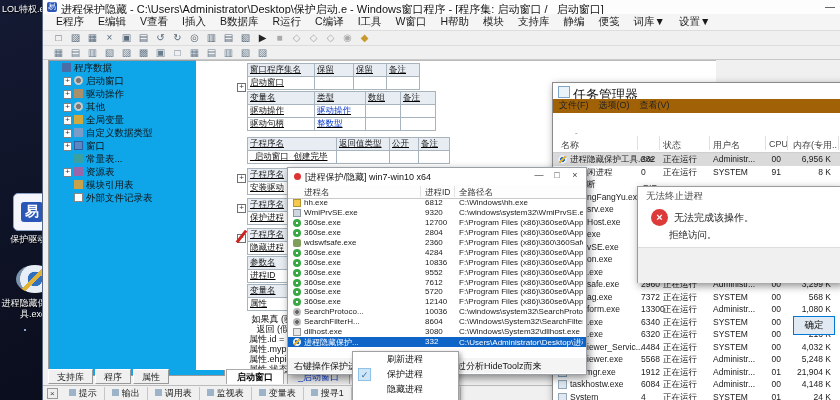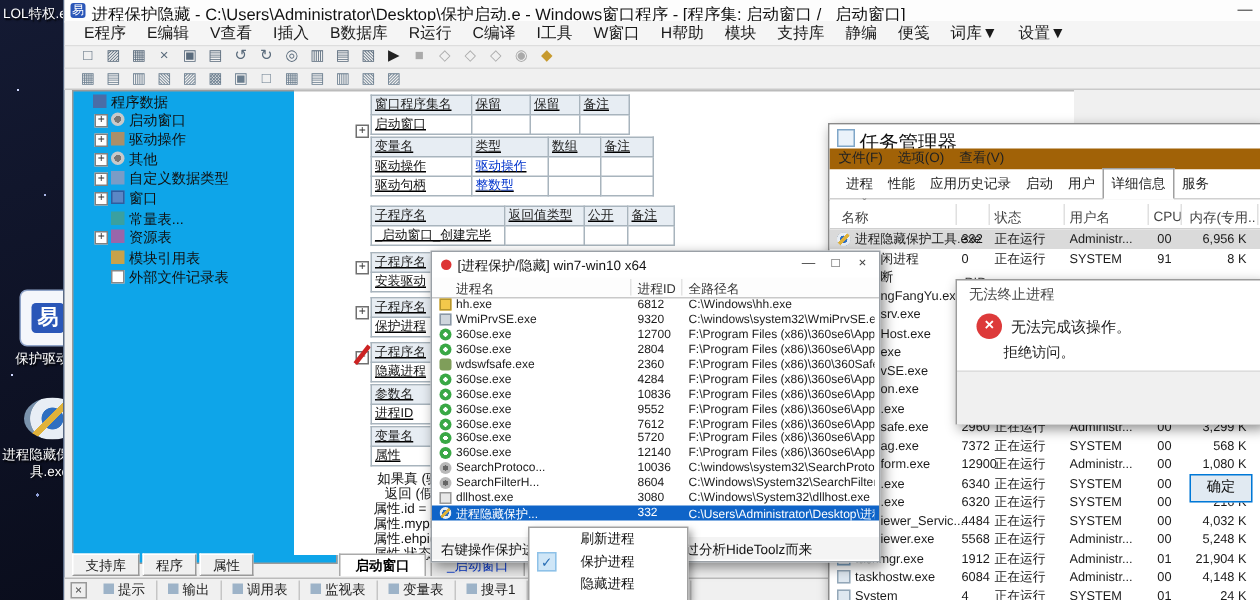--- a/index.html
+++ b/index.html
@@ -244,20 +244,23 @@
         </div>
 
         <div class="tree-item">
           <span class="tbox">+</span><span class="ticon ic-drv"></span><span>驱动操作</span>
         </div>
 
         <div class="tree-item">
           <span class="tbox">+</span><span class="ticon ic-gearc"></span><span>其他</span>
         </div>
 
+        <div class="tree-item">
+          <span class="tbox">+</span><span class="ticon ic-glob"></span><span>全局变量</span>
+        </div>
 
         <div class="tree-item">
           <span class="tbox">+</span><span class="ticon ic-dtype"></span><span>自定义数据类型</span>
         </div>
 
 
         <div class="tree-item">
           <span class="tbox">+</span><span class="ticon ic-winc"></span><span>窗口</span>
         </div>
 
@@ -448,30 +451,20 @@
   <div class="abs win" id="tm">
     <div class="abs" id="tm-titlebar">
       <div class="abs" id="tm-icon"></div>
       <div class="abs" id="tm-title">任务管理器</div>
     </div>
     <div class="abs" id="tm-menubar">
 
     <span class="tm-menu">文件(F)</span>
         <span class="tm-menu">选项(O)</span>
         <span class="tm-menu">查看(V)</span>
-      </div>
-    <div class="abs" id="tm-tabs">
-
-    <span class="tm-tab">进程</span>
-        <span class="tm-tab">性能</span>
-        <span class="tm-tab">应用历史记录</span>
-        <span class="tm-tab">启动</span>
-        <span class="tm-tab">用户</span>
-        <span class="tm-tab active">详细信息</span>
-        <span class="tm-tab">服务</span>
       </div>
     <div class="abs" id="tm-header">
       <span class="tm-h h-name">名称</span>
       <span class="tm-h h-sort">ˇ</span>
       <span class="tm-h h-pid">PID</span>
       <span class="tm-h h-status">状态</span>
       <span class="tm-h h-user">用户名</span>
       <span class="tm-h h-cpu">CPU</span>
       <span class="tm-h h-mem">内存(专用...</span>
       <span class="tm-sep" style="left:84px"></span>
@@ -599,21 +592,21 @@
           <span class="c-pid">7372</span>
           <span class="c-status">正在运行</span>
           <span class="c-user">SYSTEM</span>
           <span class="c-cpu">00</span>
           <span class="c-mem">568 K</span>
         </div>
 
         <div class="tm-row partial">
           <span class="tm-ic"></span>
           <span class="c-name">form.exe</span>
-          <span class="c-pid">12900</span>
+          <span class="c-pid">13300</span>
           <span class="c-status">正在运行</span>
           <span class="c-user">Administr...</span>
           <span class="c-cpu">00</span>
           <span class="c-mem">1,080 K</span>
         </div>
 
         <div class="tm-row partial">
           <span class="tm-ic"></span>
           <span class="c-name">.exe</span>
           <span class="c-pid">6340</span>

